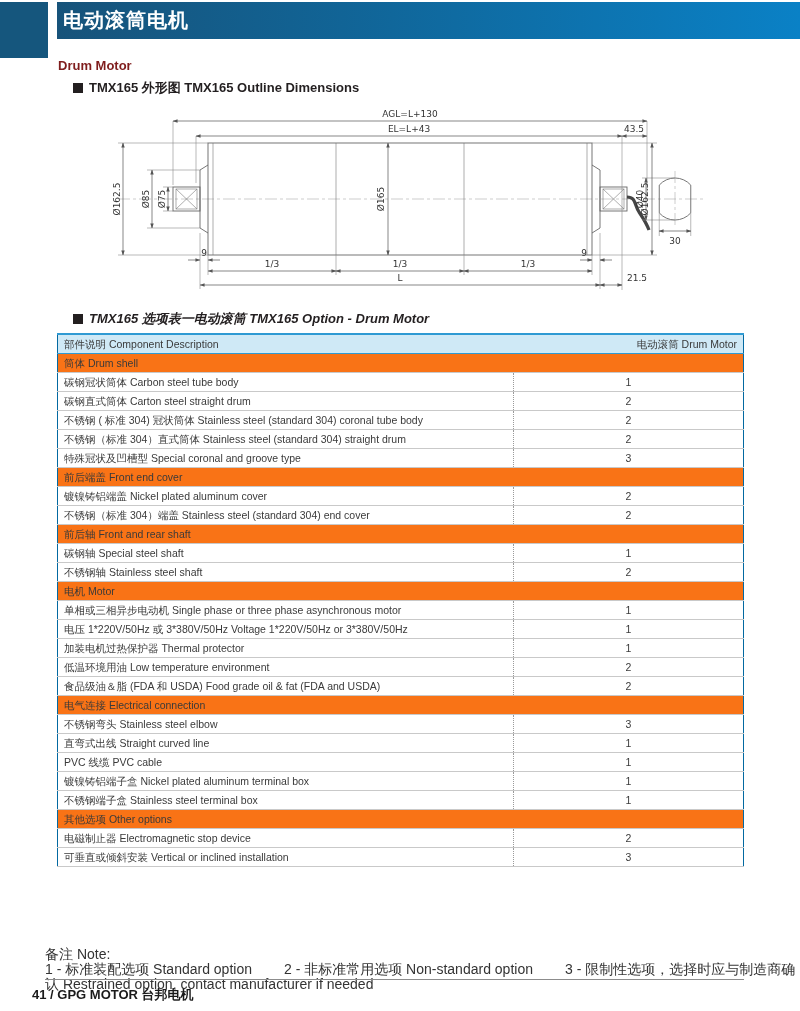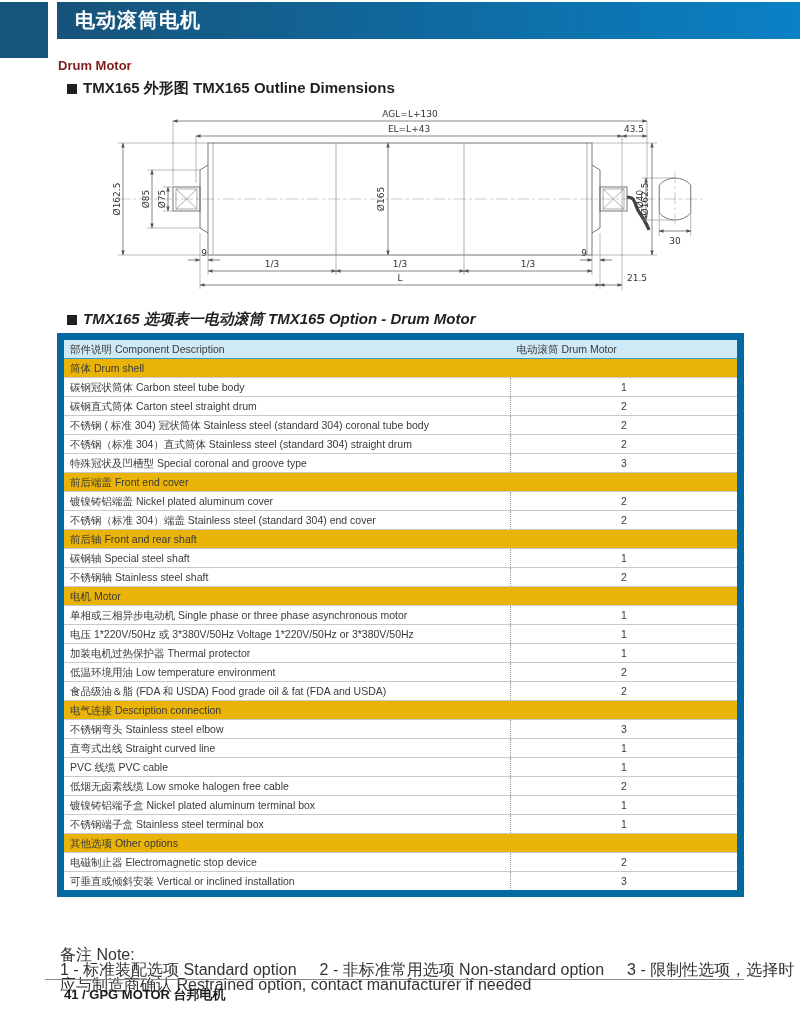--- a/index.html
+++ b/index.html
@@ -2,42 +2,42 @@
 <html><head>
 <meta charset="utf-8">
 <style>
   html,body{margin:0;padding:0;background:#fff;}
   #page{position:relative;width:800px;height:1011px;background:#fff;overflow:hidden;
         font-family:"Liberation Sans","DejaVu Sans",sans-serif;border-right:1px solid #e0e0e0;border-bottom:1px solid #e0e0e0;}
   
   #corner-square{position:absolute;left:0;top:2px;width:48px;height:56px;background:#15567d;}
   #banner{position:absolute;left:57px;top:2px;width:743px;height:37px;
           background:linear-gradient(90deg,#17537a 0%,#10679b 45%,#0a81c6 100%);
-          color:#fff;font-size:20px;font-weight:bold;line-height:37px;padding-left:18px;box-sizing:border-box;letter-spacing:1px;}
+          color:#fff;font-size:20px;font-weight:bold;line-height:37px;padding-left:6px;box-sizing:border-box;letter-spacing:1px;}
   #subtitle{position:absolute;left:58px;top:58px;font-size:13px;font-weight:bold;color:#7f1d1d;}
-  .sec-head{position:absolute;left:67px;font-size:15px;font-weight:bold;color:#231f20;}
+  .sec-head{position:absolute;left:73px;font-size:13px;font-weight:bold;color:#231f20;}
   .sq{display:inline-block;width:10px;height:10px;background:#231f20;margin-right:6px;vertical-align:-1px;}
   
   #drawing{position:absolute;left:0;top:103px;}
   
   #option-table{position:absolute;left:57px;top:333px;width:687px;border-collapse:collapse;table-layout:fixed;
                 font-size:10.5px;color:#3a3a3a;}
   #option-table td,#option-table th{padding:2px 6px;line-height:14px;font-weight:normal;text-align:left;
                 border-bottom:1px solid #c9c9c9;}
-  #option-table{border:7px solid #0369a1;padding-left:36px;}
+  #option-table{border:1px solid #0369a1;padding-left:36px;}
   #option-table thead th{background:#cfe9f6;border-top:2px solid #2f9ad3;border-bottom:1.5px solid #2f9ad3;}
-  #option-table thead th.val{text-align:left;}
+  #option-table thead th.val{text-align:right;}
   #option-table col.c2{width:230px;}
   #option-table td.val{text-align:center;border-left:1px dotted #9a9a9a;}
-  #option-table tr.section-row td{background:#eab308;margin-left:16px;}
-  
-  #notes{position:absolute;left:60px;top:947px;font-size:16px;color:#333;line-height:15px;}
-  #notes .ni{margin-right:23px;}
+  #option-table tr.section-row td{background:#f97316;margin-left:16px;}
+  
+  #notes{position:absolute;left:45px;top:947px;font-size:14px;color:#333;line-height:15px;}
+  #notes .ni{margin-right:32px;}
   #footer-line{position:absolute;left:45px;top:979px;width:699px;height:0;border-top:1px solid #8c8c8c;}
-  #footer-text{position:absolute;left:64px;top:986px;font-size:13px;font-weight:bold;color:#1a1a1a;}
+  #footer-text{position:absolute;left:32px;top:986px;font-size:13px;font-weight:bold;color:#1a1a1a;}
   
   svg text{font-family:"DejaVu Sans","Liberation Sans",sans-serif;font-size:9px;fill:#333;}
   .ln{stroke:#666;stroke-width:0.9;fill:none;}
   .thin{stroke:#777;stroke-width:0.6;fill:none;}
   .ext{stroke:#8a8a8a;stroke-width:0.6;fill:none;}
   .dim{stroke:#555;stroke-width:0.7;fill:none;}
   .cl{stroke:#999;stroke-width:0.5;fill:none;stroke-dasharray:12 3 3 3;}
 </style>
 </head>
 <body>
@@ -237,37 +237,33 @@
         </tr>
         <tr>
           <td>低温环境用油 Low temperature environment</td>
           <td class="val">2</td>
         </tr>
         <tr>
           <td>食品级油＆脂 (FDA 和 USDA) Food grade oil &amp; fat (FDA and USDA)</td>
           <td class="val">2</td>
         </tr>
         <tr class="section-row">
-          <td colspan="2">电气连接 Description connection</td>
+          <td colspan="2">电气连接 Electrical connection</td>
         </tr>
         <tr>
           <td>不锈钢弯头 Stainless steel elbow</td>
           <td class="val">3</td>
         </tr>
         <tr>
           <td>直弯式出线 Straight curved line</td>
           <td class="val">1</td>
         </tr>
         <tr>
           <td>PVC 线缆 PVC cable</td>
           <td class="val">1</td>
-        </tr>
-        <tr>
-          <td>低烟无卤素线缆 Low smoke halogen free cable</td>
-          <td class="val">2</td>
         </tr>
         <tr>
           <td>镀镍铸铝端子盒 Nickel plated aluminum terminal box</td>
           <td class="val">1</td>
         </tr>
         <tr>
           <td>不锈钢端子盒 Stainless steel terminal box</td>
           <td class="val">1</td>
         </tr>
         <tr class="section-row">

